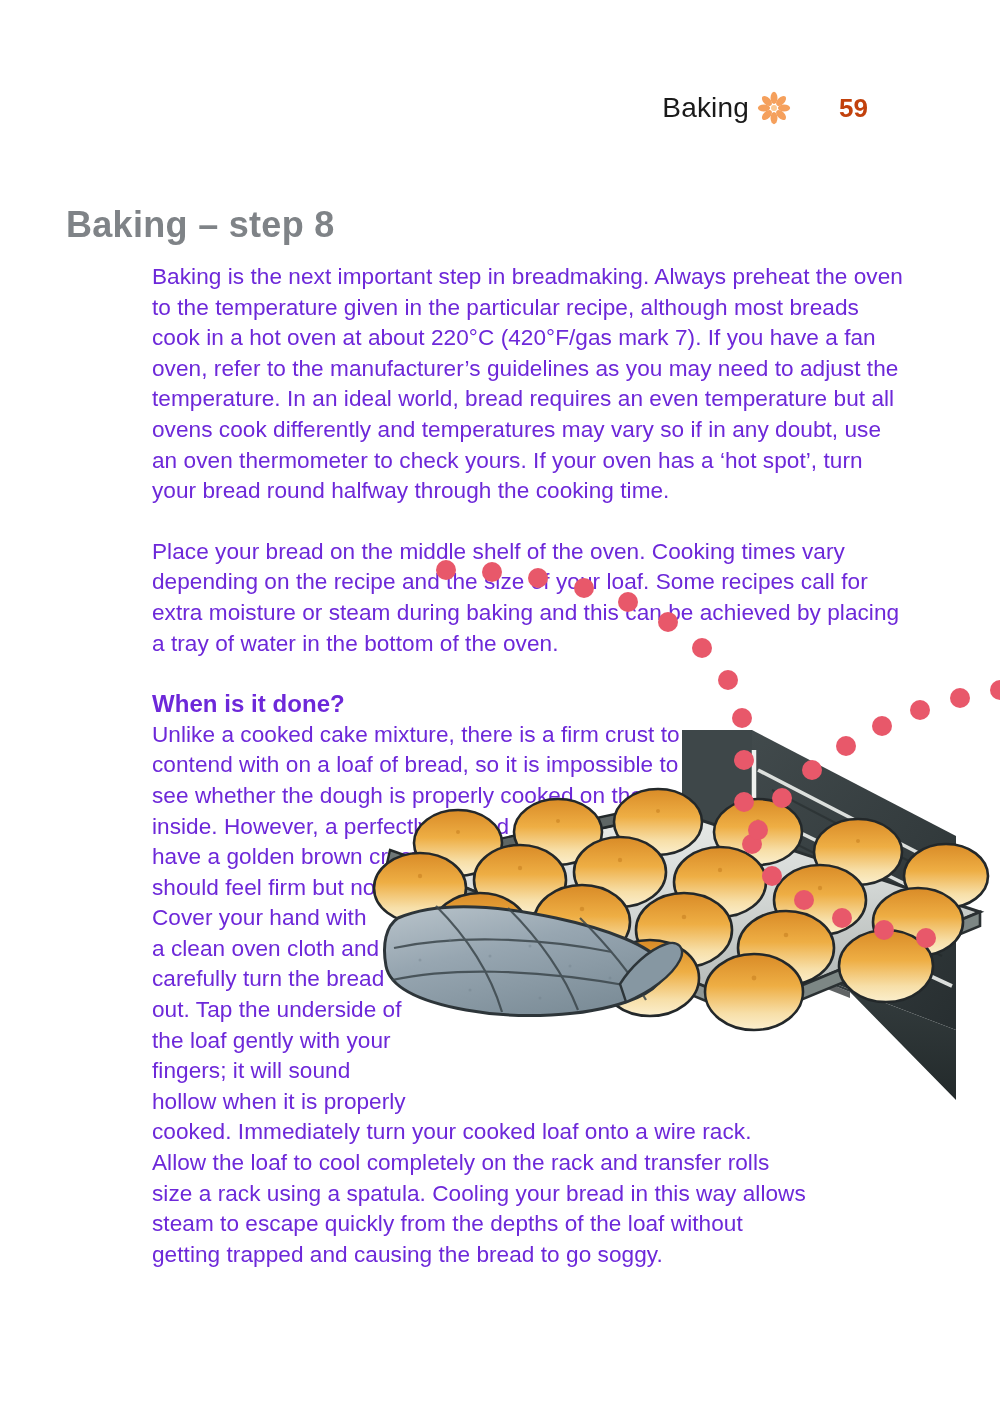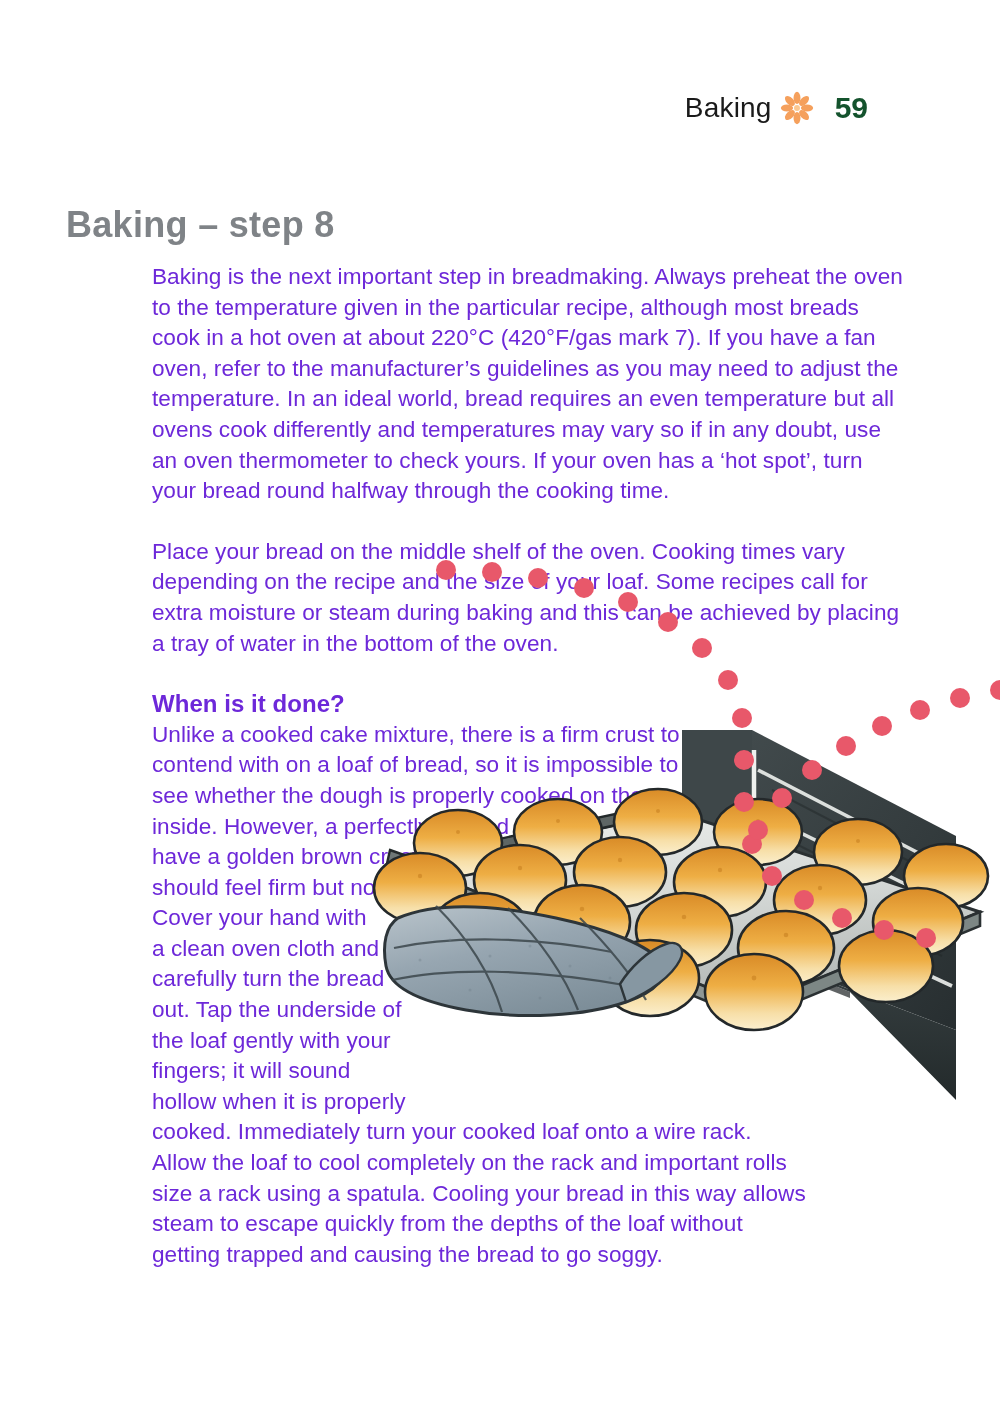--- a/index.html
+++ b/index.html
@@ -32,25 +32,25 @@
     height: 40px;
   }
   .rh-label {
     font-size: 28px;
     color: #1a1a1a;
     letter-spacing: 0.2px;
     line-height: 1;
   }
   .rh-flower { width: 34px; height: 34px; display: block; }
   .rh-page {
-    font-size: 30px;
+    font-size: 26px;
     font-weight: bold;
-    color: #14532d;
+    color: #c2410c;
     line-height: 1;
-    margin-left: 13px;
+    margin-left: 40px;
   }
 
   
   .page-title {
     position: absolute;
     top: 180px;
     left: 66px;
     font-size: 36px;
     font-weight: bold;
     color: #7f8387;
@@ -150,21 +150,21 @@
       <span class="ln">have a golden brown crust and the texture</span>
       <span class="ln">should feel firm but not hard.</span>
       <span class="ln">Cover your hand with</span>
       <span class="ln">a clean oven cloth and</span>
       <span class="ln">carefully turn the bread</span>
       <span class="ln">out. Tap the underside of</span>
       <span class="ln">the loaf gently with your</span>
       <span class="ln">fingers; it will sound</span>
       <span class="ln">hollow when it is properly</span>
       <span class="ln">cooked. Immediately turn your cooked loaf onto a wire rack.</span>
-      <span class="ln">Allow the loaf to cool completely on the rack and important rolls</span>
+      <span class="ln">Allow the loaf to cool completely on the rack and transfer rolls</span>
       <span class="ln">size a rack using a spatula. Cooling your bread in this way allows</span>
       <span class="ln">steam to escape quickly from the depths of the loaf without</span>
       <span class="ln">getting trapped and causing the bread to go soggy.</span>
     </p>
   </div>
 
   <div class="illustration">
     <svg viewBox="0 0 640 540" xmlns="http://www.w3.org/2000/svg" aria-hidden="true">
       <defs>
         <linearGradient id="gRoll" x1="0" y1="0" x2="0" y2="1">

